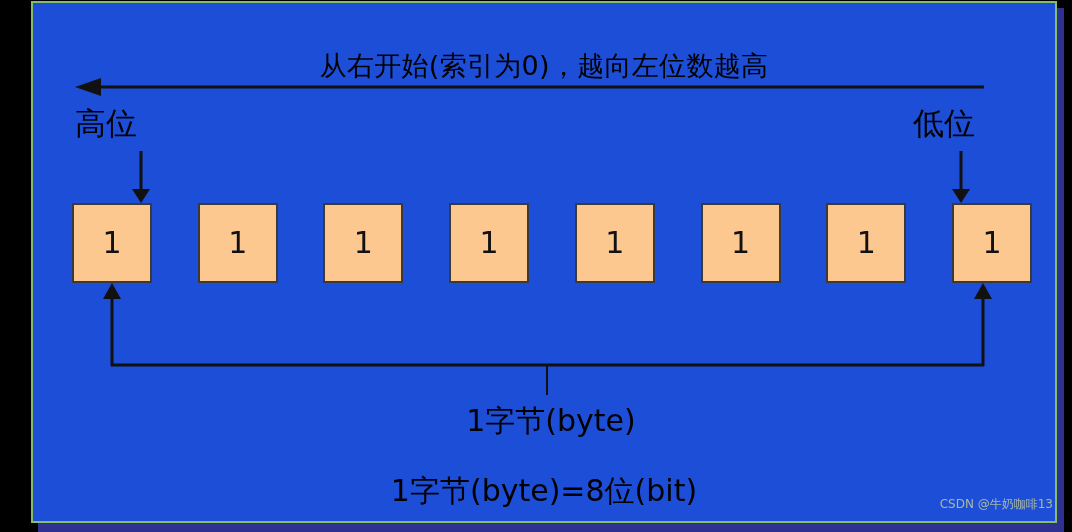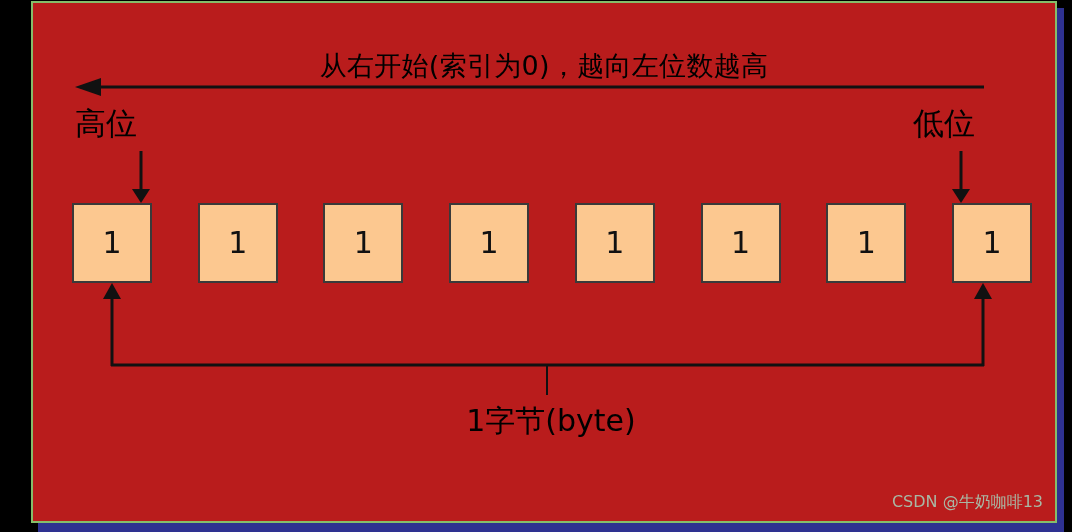--- a/index.html
+++ b/index.html
@@ -31,21 +31,21 @@
     height: 524px;
     background: #2e3191;
   }
 
   #slide {
     position: absolute;
     left: 31px;
     top: 1px;
     width: 1026px;
     height: 522px;
-    background: #b91c1c;
+    background: #1d4ed8;
     border: 2px solid #86bd6a;
     overflow: hidden;
   }
 
   
   .abs { position: absolute; }
 
   
   #top-caption {
     left: 0;
@@ -112,23 +112,23 @@
     left: 0;
     text-align: center;
     color: #000;
     white-space: nowrap;
   }
   #caption-byte { top: 398px; font-size: 30px; padding-left: 14px; }
   #caption-byte-bit { top: 468px; font-size: 30px; }
 
   
   #watermark {
-    right: 12px;
+    right: 2px;
     bottom: 8px;
-    font-size: 16px;
+    font-size: 12px;
     color: #a9b8a5;
     white-space: nowrap;
     margin-top: 20px;
   }
 </style>
 </head>
 <body>
 
 <div id="canvas">
 
@@ -173,17 +173,18 @@
 
       <line x1="920" y1="12" x2="920" y2="85" stroke="#111" stroke-width="3"></line>
       <polygon points="911,18 920,2 929,18" fill="#111"></polygon>
 
       <line x1="48" y1="84" x2="921" y2="84" stroke="#111" stroke-width="3"></line>
 
       <line x1="484" y1="84" x2="484" y2="114" stroke="#111" stroke-width="2"></line>
     </svg>
 
     <div id="caption-byte" class="abs bottom-caption">1字节(byte)</div>
+    <div id="caption-byte-bit" class="abs bottom-caption">1字节(byte)=8位(bit)</div>
 
     <div id="watermark" class="abs">CSDN @牛奶咖啡13</div>
 
   </div>
 </div>
 
 </body></html>

